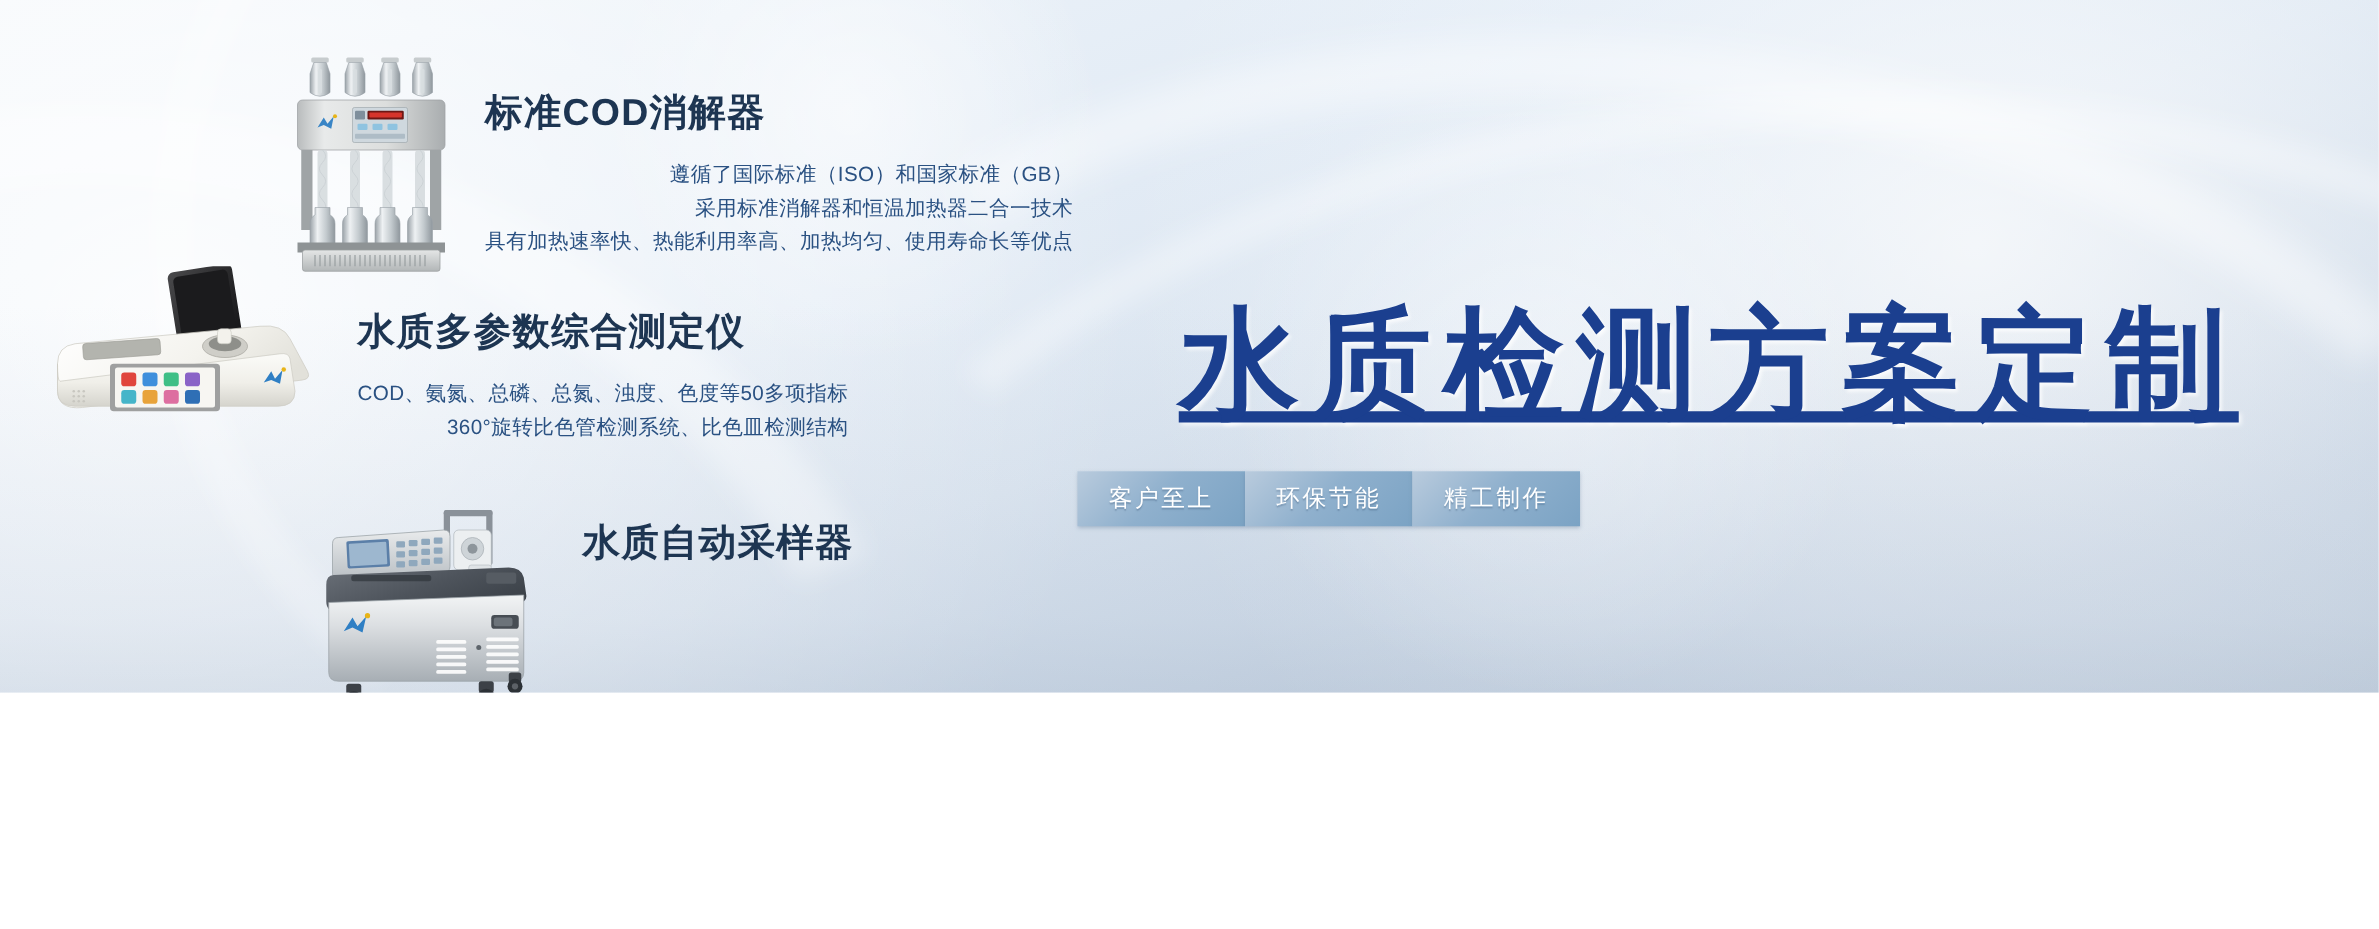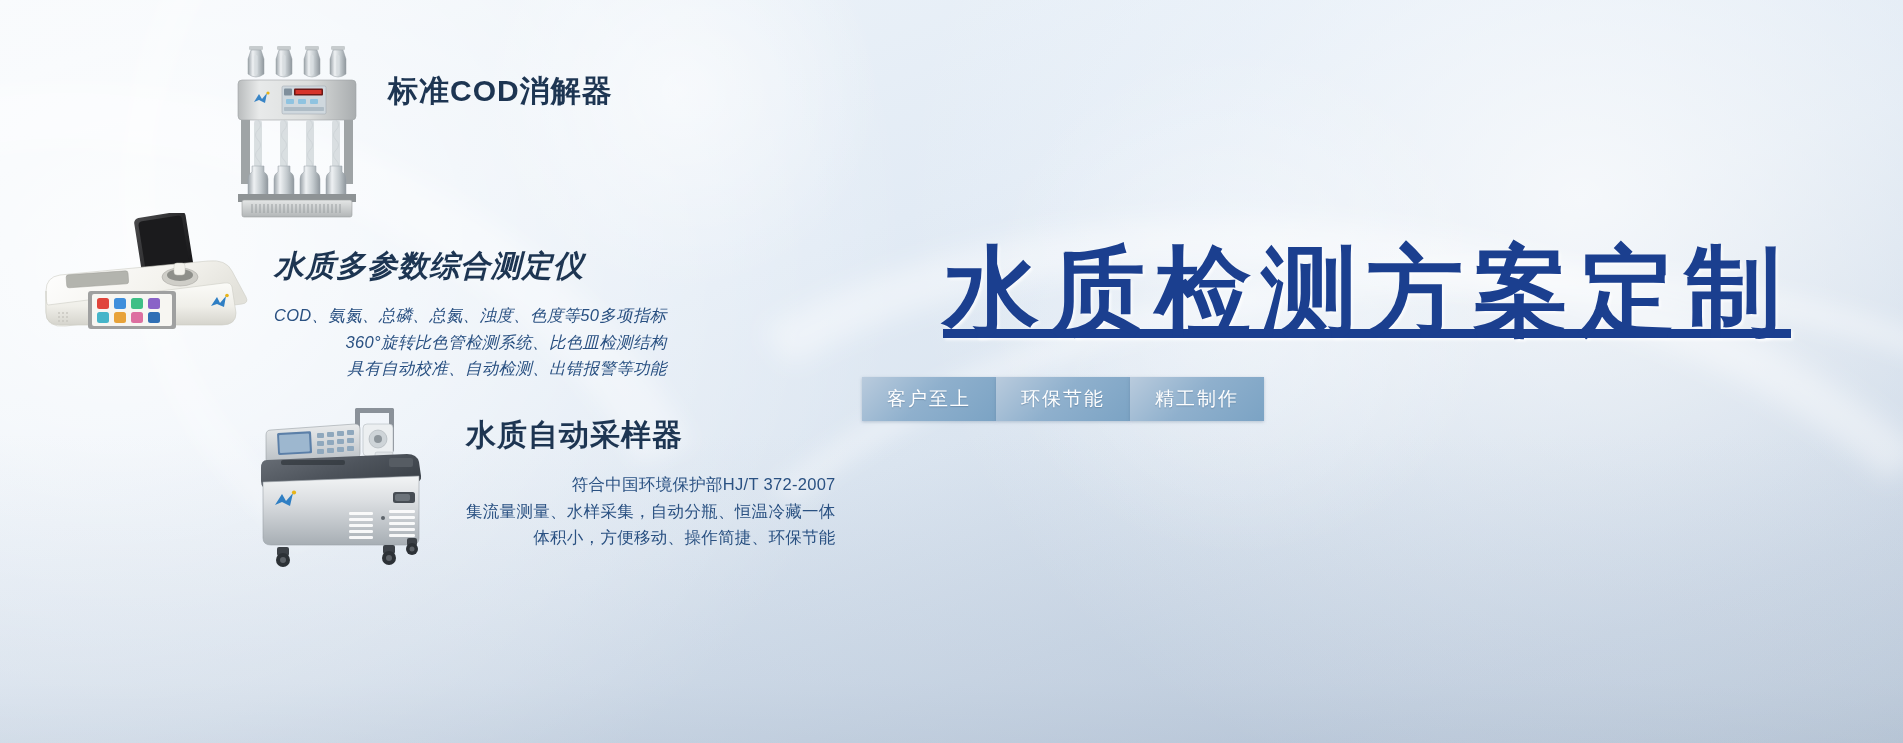--- a/index.html
+++ b/index.html
@@ -9,21 +9,21 @@
     width: 1903px;
     height: 743px;
     overflow: hidden;
     font-family: "Liberation Sans", "DejaVu Sans", sans-serif;
   }
 
   
   .banner {
     position: relative;
     width: 1903px;
-    height: 743px;
+    height: 554px;
     overflow: hidden;
     background: linear-gradient(160deg,
         #f3f7fb 0%,
         #eaf1f8 18%,
         #e2ebf5 38%,
         #dbe5f0 55%,
         #ccd8e6 72%,
         #c2cfdf 85%,
         #bdcad9 100%);
   }
@@ -129,21 +129,21 @@
     line-height: 1.62;
     white-space: nowrap;
   }
   .product-lines div { letter-spacing: 0.3px; }
 
   
   #block1-copy { left: 388px; top: 74px; }
   #block1-copy .product-lines { margin-top: 20px; }
 
   
-  #block2-copy { left: 274px; top: 249px; font-style: italic; }
+  #block2-copy { left: 286px; top: 249px; }
   #block2-copy .product-lines { margin-top: 20px; }
 
   
   #block3-copy { left: 466px; top: 418px; }
   #block3-copy .product-lines { margin-top: 20px; }
 
   
   .headline {
     position: absolute;
     left: 862px;
@@ -447,38 +447,37 @@
         <circle cx="152" cy="150" r="3" fill="#5c6167"></circle>
         <rect x="170" y="130" width="10" height="8" rx="2" fill="#3c4147"></rect>
         <circle cx="175" cy="141" r="6" fill="#2c3136"></circle>
         <circle cx="175" cy="141" r="2.5" fill="#5c6167"></circle>
       </g>
     </svg>
   </div>
 
   <div class="product-copy" id="block1-copy">
     <div class="product-title">标准COD消解器</div>
+    <div class="product-lines">
+      <div>遵循了国际标准（ISO）和国家标准（GB）</div>
+      <div>采用标准消解器和恒温加热器二合一技术</div>
+      <div>具有加热速率快、热能利用率高、加热均匀、使用寿命长等优点</div>
+    </div>
   </div>
 
   <div class="product-copy" id="block2-copy">
     <div class="product-title">水质多参数综合测定仪</div>
     <div class="product-lines">
       <div>COD、氨氮、总磷、总氮、浊度、色度等50多项指标</div>
       <div>360°旋转比色管检测系统、比色皿检测结构</div>
-      <div>具有自动校准、自动检测、出错报警等功能</div>
     </div>
   </div>
 
   <div class="product-copy" id="block3-copy">
     <div class="product-title">水质自动采样器</div>
-    <div class="product-lines">
-      <div>符合中国环境保护部HJ/T 372-2007</div>
-      <div>集流量测量、水样采集，自动分瓶、恒温冷藏一体</div>
-      <div>体积小，方便移动、操作简捷、环保节能</div>
-    </div>
   </div>
 
   <div class="headline">水质检测方案定制</div>
 
   <div class="badge-row">
     <div class="badge">客户至上</div>
     <div class="badge">环保节能</div>
     <div class="badge">精工制作</div>
   </div>
 

